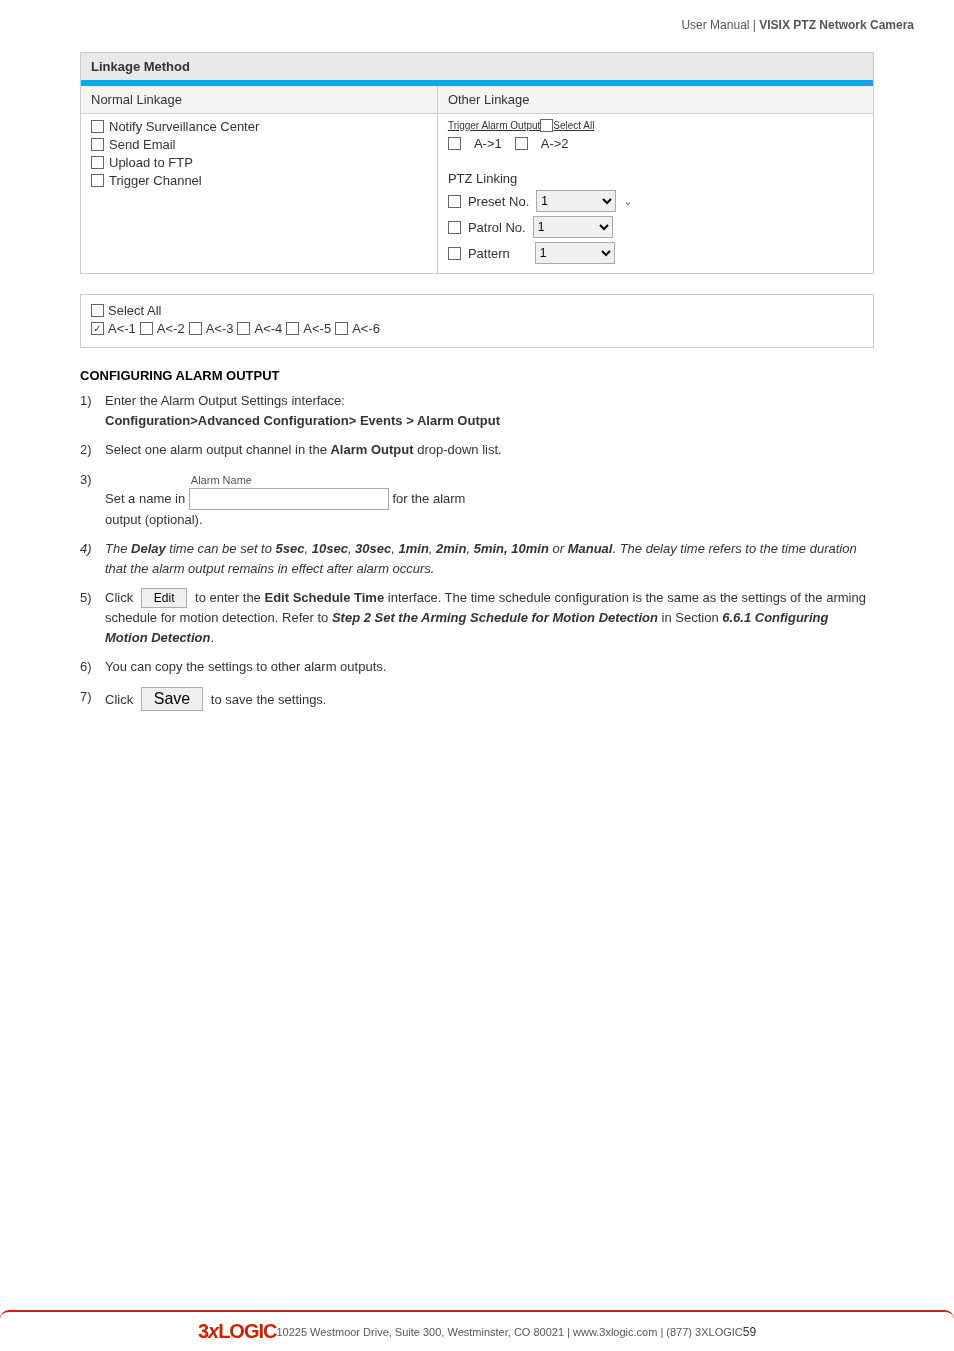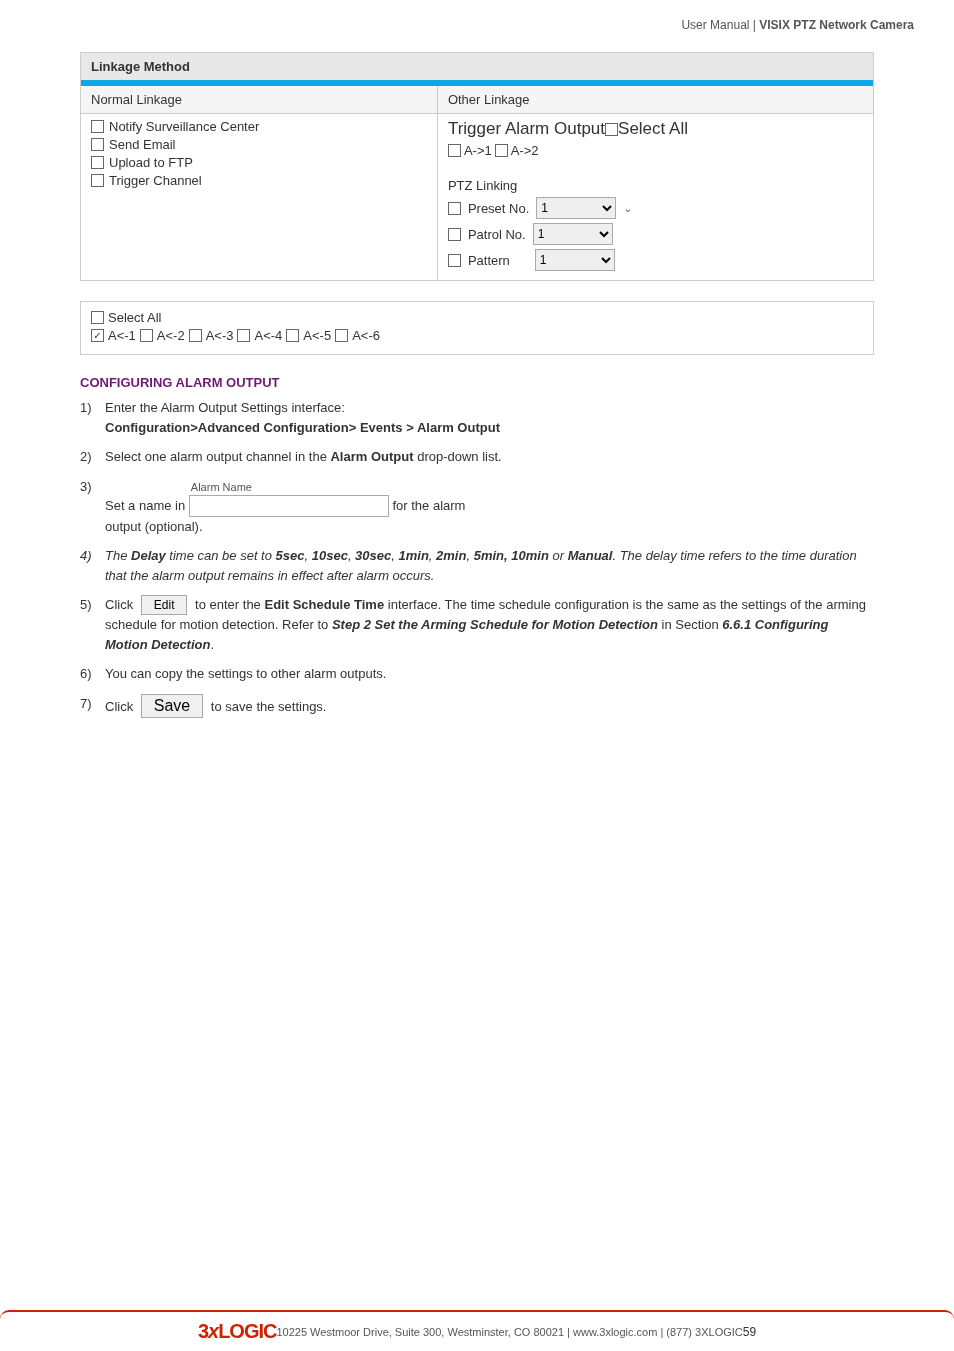--- a/index.html
+++ b/index.html
@@ -75,27 +75,28 @@
       align-items: center;
       gap: 5px;
       margin-bottom: 3px;
       font-size: 13px;
     }
 
     .trigger-alarm-row {
       display: flex;
       align-items: center;
       margin-bottom: 4px;
-      font-size: 17px;
+      font-size: 10px;
+      text-decoration: underline;
     }
 
     .a-row {
       display: flex;
       align-items: center;
-      gap: 3px;
+      gap: 13px;
       margin-bottom: 20px;
       font-size: 13px;
     }
 
     .ptz-section {
       font-size: 13px;
       margin-top: 4px;
     }
 
     .ptz-row {
@@ -142,21 +143,21 @@
     .figure-caption {
       text-align: center;
       font-size: 12px;
       color: #555;
       margin-bottom: 24px;
       font-style: italic;
     }
 
     
     .section-title {
-      color: #701a75;
+      color: #000000;
       font-size: 13px;
       font-weight: bold;
       margin-bottom: 8px;
     }
 
     .steps-label {
       font-style: italic;
       font-weight: bold;
       font-size: 13px;
       margin-bottom: 8px;

